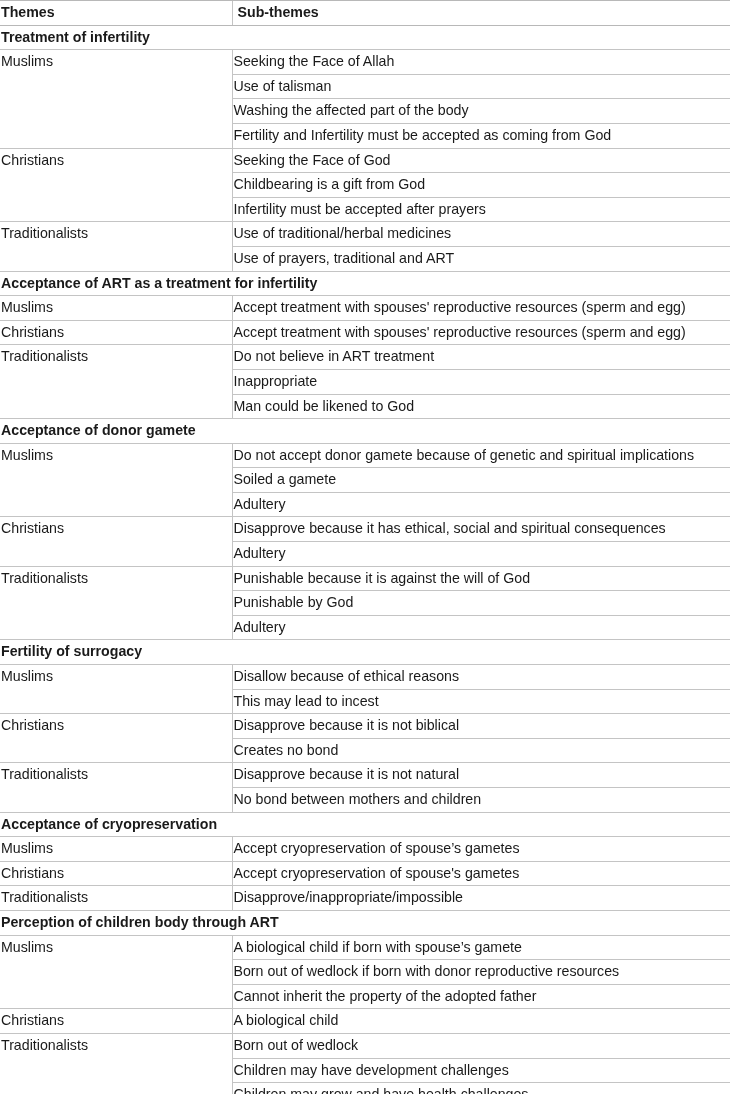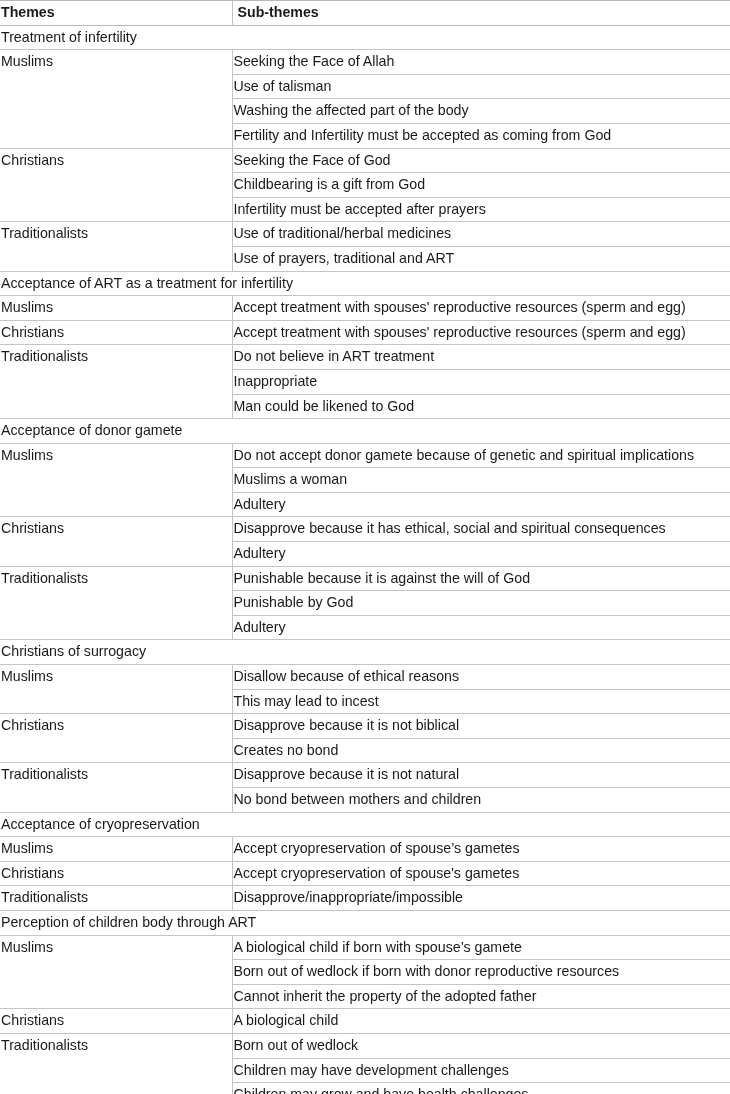--- a/index.html
+++ b/index.html
@@ -3,21 +3,21 @@
 <meta charset="utf-8">
 <style>
   html, body { margin:0; padding:0; background:#ffffff; }
   body { width:730px; height:1094px; overflow:hidden; font-family:"Liberation Sans", sans-serif; color:#1a1a1a; }
   table { border-collapse:collapse; width:730px; table-layout:fixed; }
   col.c1 { width:232px; }
   col.c2 { width:498px; }
   td, th { font-size:14.2px; line-height:17px; padding:3px 0 3px 1px; text-align:left; vertical-align:top; height:17.6px; }
   th { font-weight:bold; border-top:1.5px solid #b8b8b8; border-bottom:1.5px solid #b8b8b8; }
   th.h2 { border-left:1.5px solid #c4c4c4; padding-left:5px; }
-  tr.section td { font-weight:normal; border-top:1.5px solid #c4c4c4; border-bottom:1.5px solid #c4c4c4; }
+  tr.section td { font-weight:bold; border-top:1.5px solid #c4c4c4; border-bottom:1.5px solid #c4c4c4; }
   td.group { border-top:1.5px solid #c4c4c4; }
   td.sub { border-left:1.5px solid #c4c4c4; border-top:1.5px solid #c4c4c4; white-space:nowrap; }
   tr.last td { border-bottom:1.5px solid #b8b8b8; }
 </style>
 </head>
 <body>
 
 <table>
   <colgroup>
       <col class="c1">
@@ -85,21 +85,21 @@
         <td class="sub">Man could be likened to God</td>
       </tr>
       <tr class="section">
         <td colspan="2">Acceptance of donor gamete</td>
       </tr>
       <tr>
         <td class="group" rowspan="3">Muslims</td>
         <td class="sub">Do not accept donor gamete because of genetic and spiritual implications</td>
       </tr>
       <tr>
-        <td class="sub">Muslims a woman</td>
+        <td class="sub">Soiled a gamete</td>
       </tr>
       <tr>
         <td class="sub">Adultery</td>
       </tr>
       <tr>
         <td class="group" rowspan="2">Christians</td>
         <td class="sub">Disapprove because it has ethical, social and spiritual consequences</td>
       </tr>
       <tr>
         <td class="sub">Adultery</td>
@@ -108,21 +108,21 @@
         <td class="group" rowspan="3">Traditionalists</td>
         <td class="sub">Punishable because it is against the will of God</td>
       </tr>
       <tr>
         <td class="sub">Punishable by God</td>
       </tr>
       <tr>
         <td class="sub">Adultery</td>
       </tr>
       <tr class="section">
-        <td colspan="2">Christians of surrogacy</td>
+        <td colspan="2">Fertility of surrogacy</td>
       </tr>
       <tr>
         <td class="group" rowspan="2">Muslims</td>
         <td class="sub">Disallow because of ethical reasons</td>
       </tr>
       <tr>
         <td class="sub">This may lead to incest</td>
       </tr>
       <tr>
         <td class="group" rowspan="2">Christians</td>

